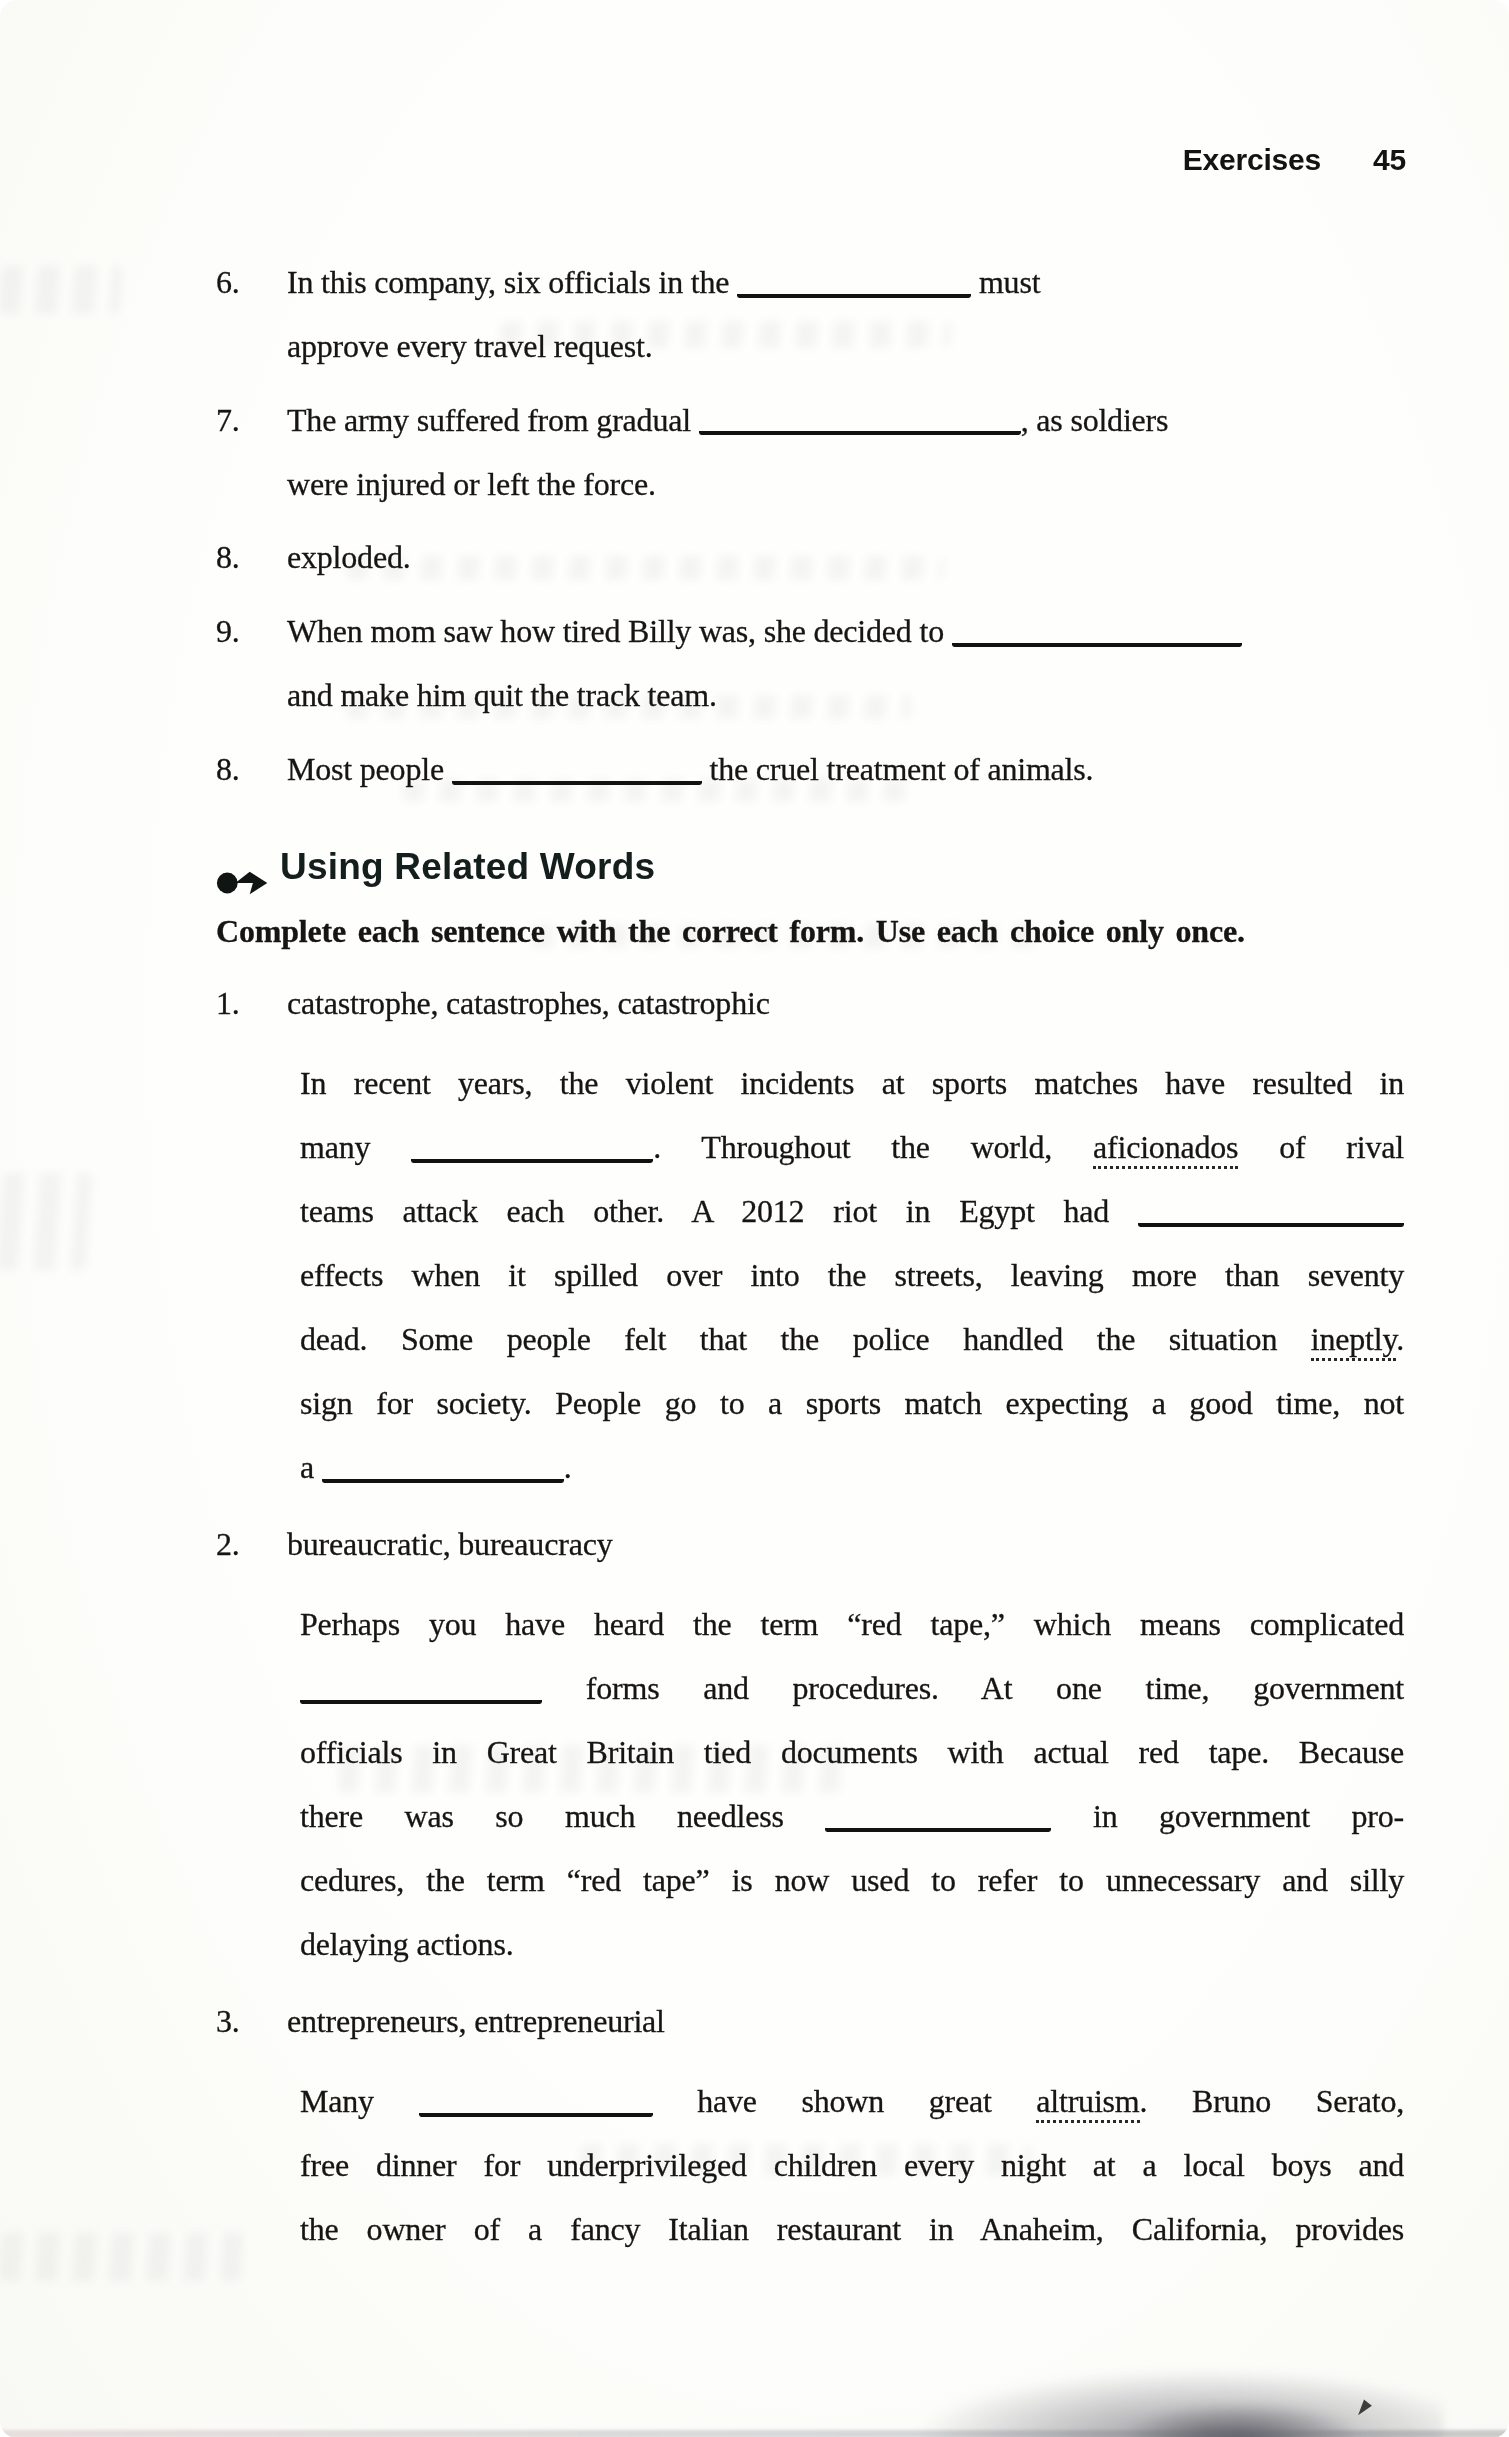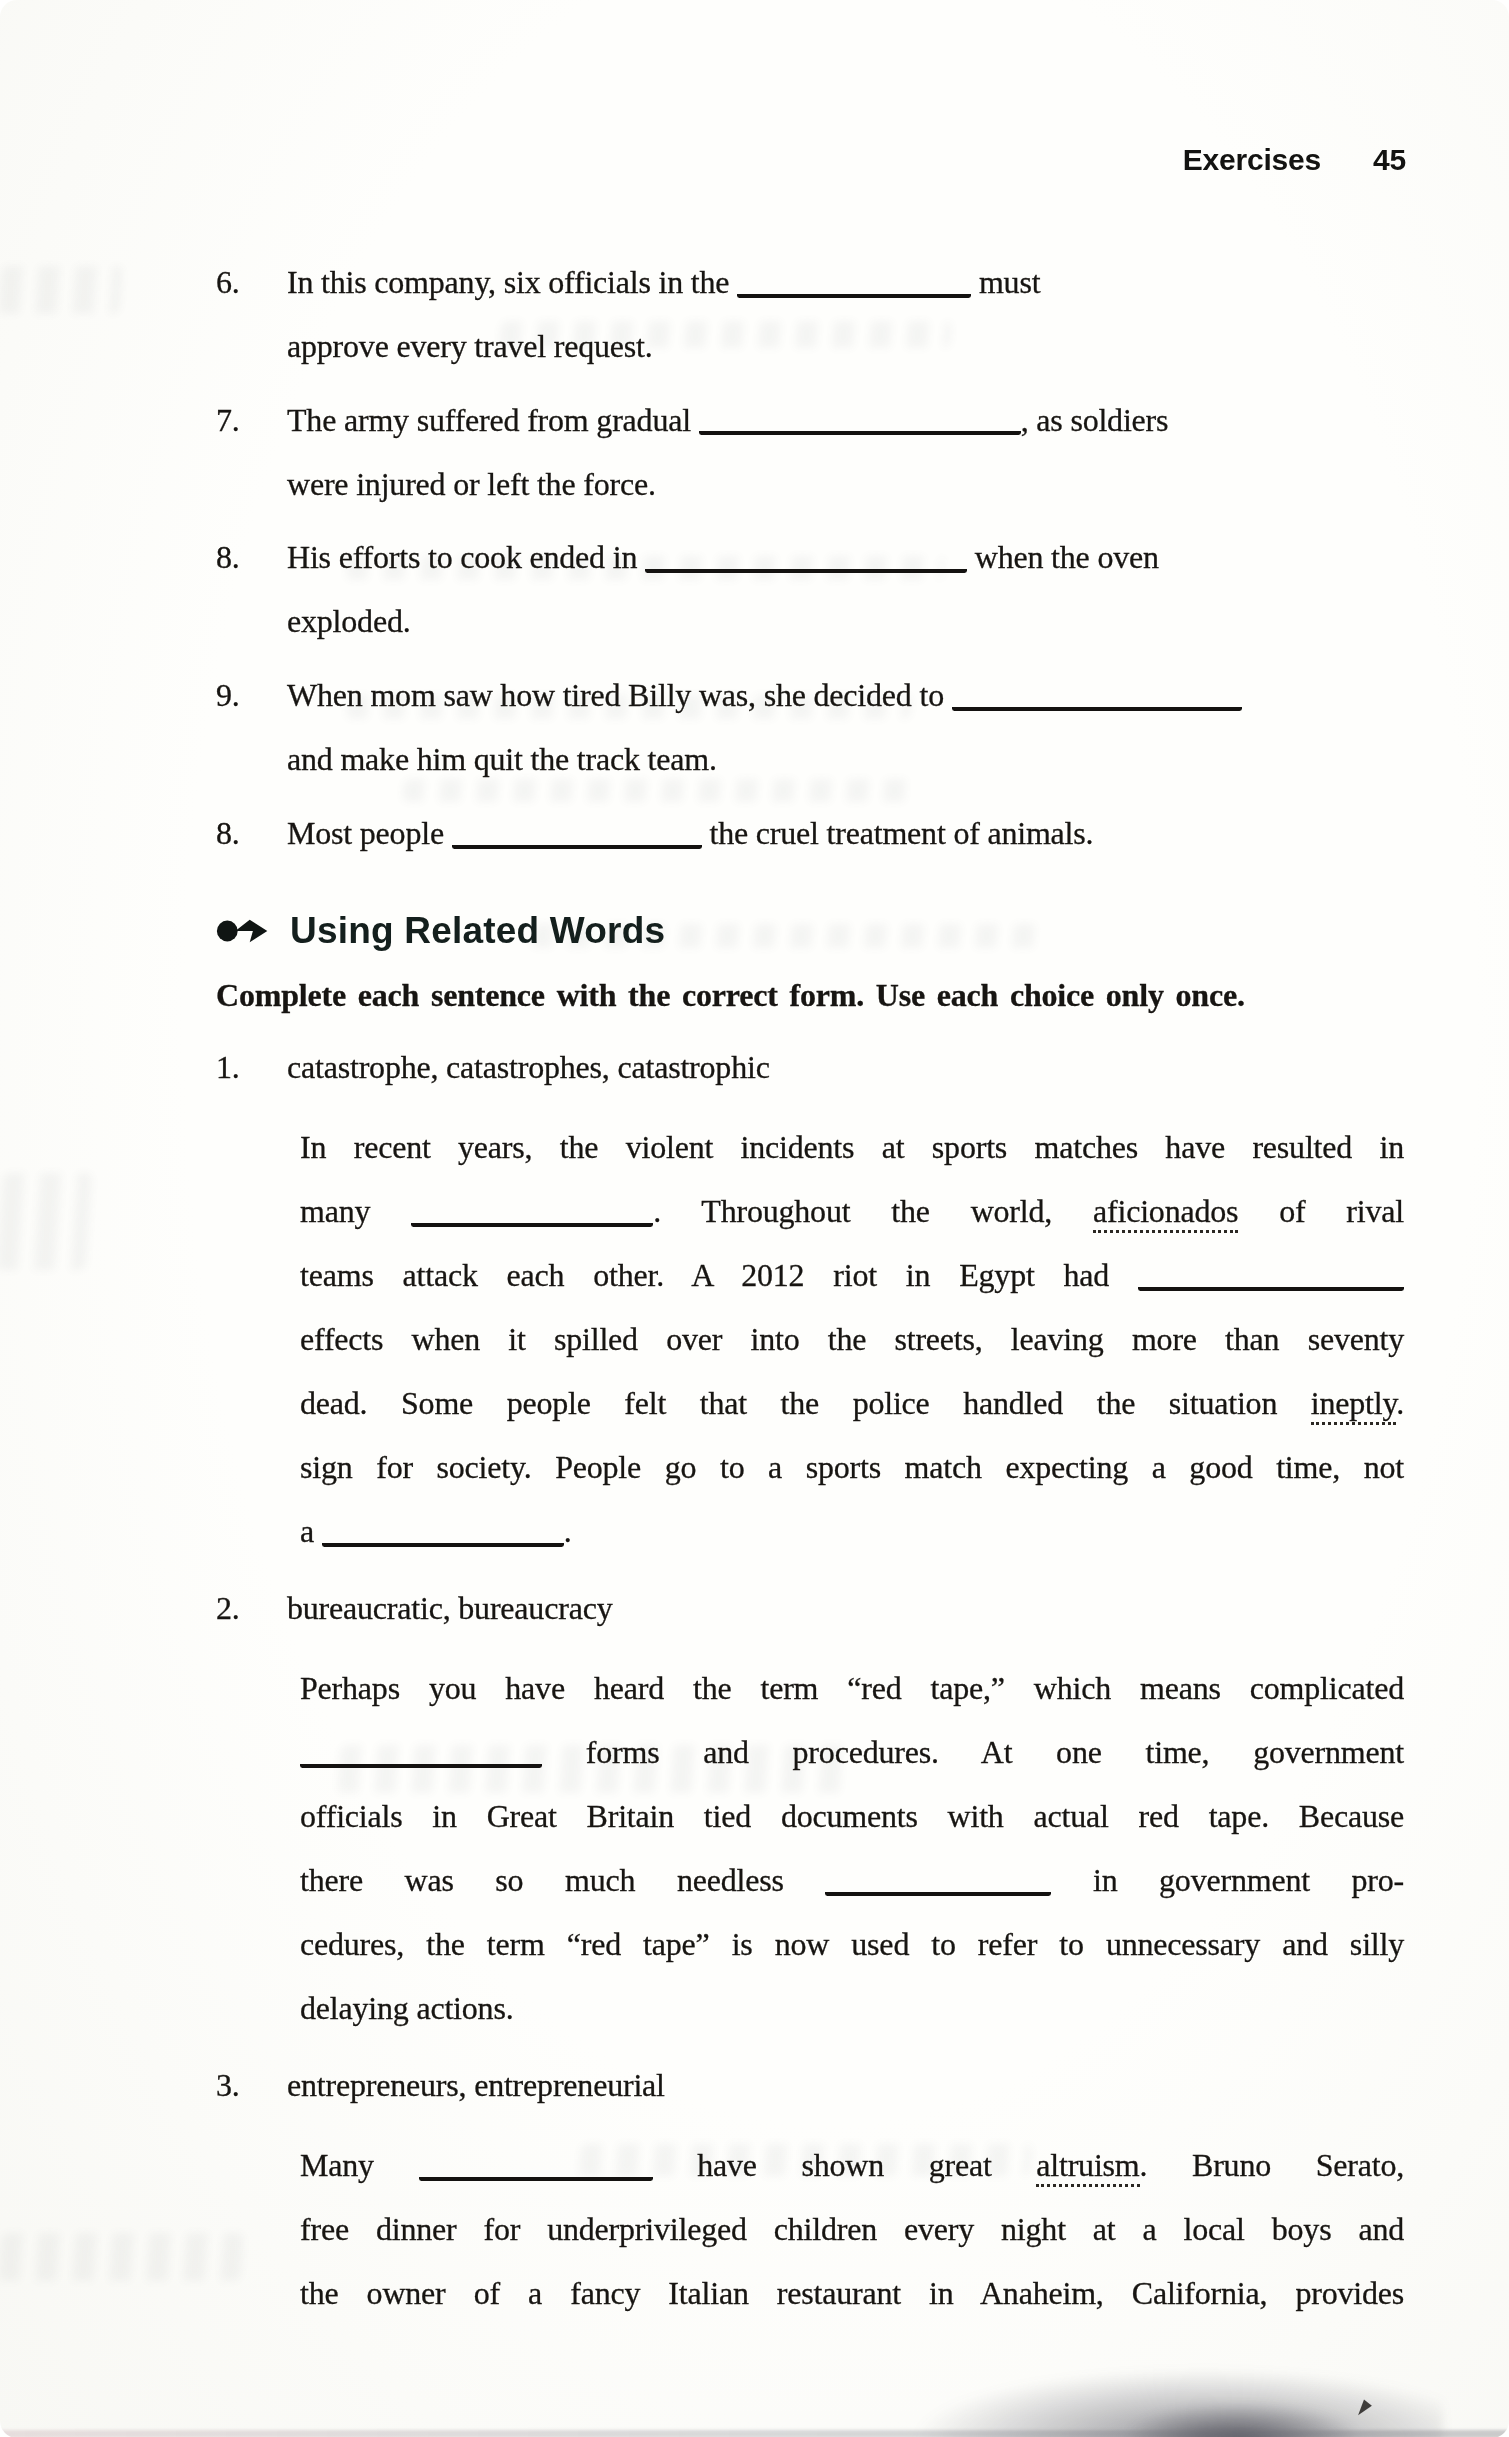--- a/index.html
+++ b/index.html
@@ -27,21 +27,21 @@
   .item{display:grid;grid-template-columns:71px 1fr;margin-bottom:9.7px;}
   .num{white-space:nowrap;}
   .line{min-height:64px;}
   .line.just{text-align:justify;text-align-last:justify;}
   .blank{
     display:inline-block;height:8px;margin-bottom:-4.8px;
     border-bottom:4px solid #141210;border-radius:2.4px;
   }
   .dotted{border-bottom:3.2px dotted #2b2823;padding-bottom:1.6px;}
   .section-head{
-    display:flex;align-items:center;gap:21px;margin-top:34px;height:64px;
+    display:flex;align-items:flex-end;gap:11px;margin-top:34px;height:64px;
     font-family:"Liberation Sans", sans-serif;font-weight:700;
     font-size:37px;color:#141f1d;letter-spacing:0.2px;
     -webkit-text-stroke:0;
   }
   .section-head svg{flex:0 0 auto;}
   .instruction{line-height:64px;word-spacing:4px;font-weight:bold;}
   .related{margin-top:8px;}
   .related .item{margin-bottom:0;}
   .para{margin:16px 0 13px 13px;}
   .choices{line-height:64px;}
@@ -107,21 +107,20 @@
         <div class="item">
           <div class="num">7.</div>
           <div>
             <div class="line">The army suffered from gradual <span class="blank" style="width: 322px;"></span>, as soldiers</div>
             <div class="line">were injured or left the force.</div>
           </div>
         </div>
         <div class="item">
           <div class="num">8.</div>
           <div>
-            <div class="line">His efforts to cook ended in <span class="blank" style="width: 322px;"></span> when the oven</div>
             <div class="line">exploded.</div>
           </div>
         </div>
         <div class="item">
           <div class="num">9.</div>
           <div>
             <div class="line">When mom saw how tired Billy was, she decided to <span class="blank" style="width: 290px;"></span></div>
             <div class="line">and make him quit the track team.</div>
           </div>
         </div>

